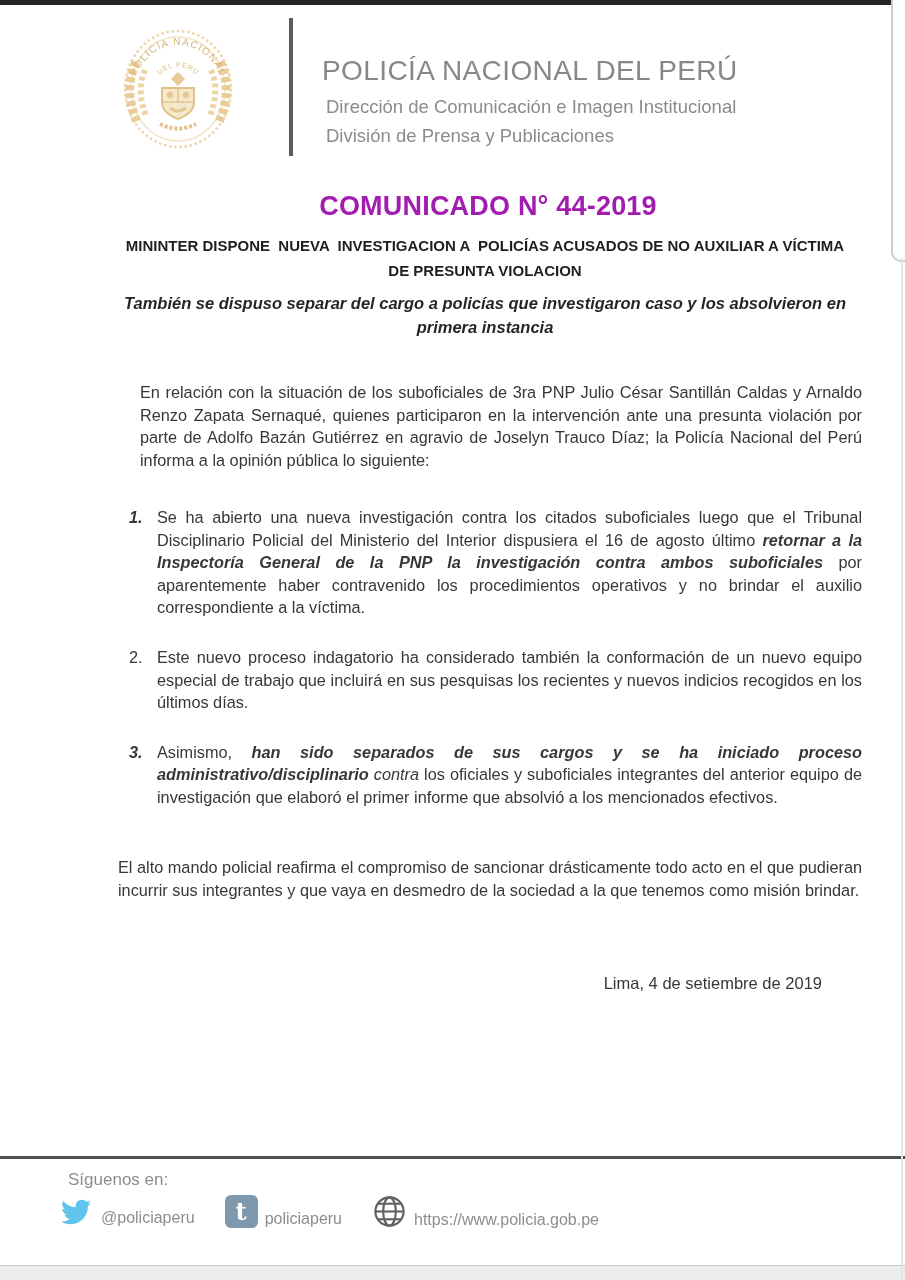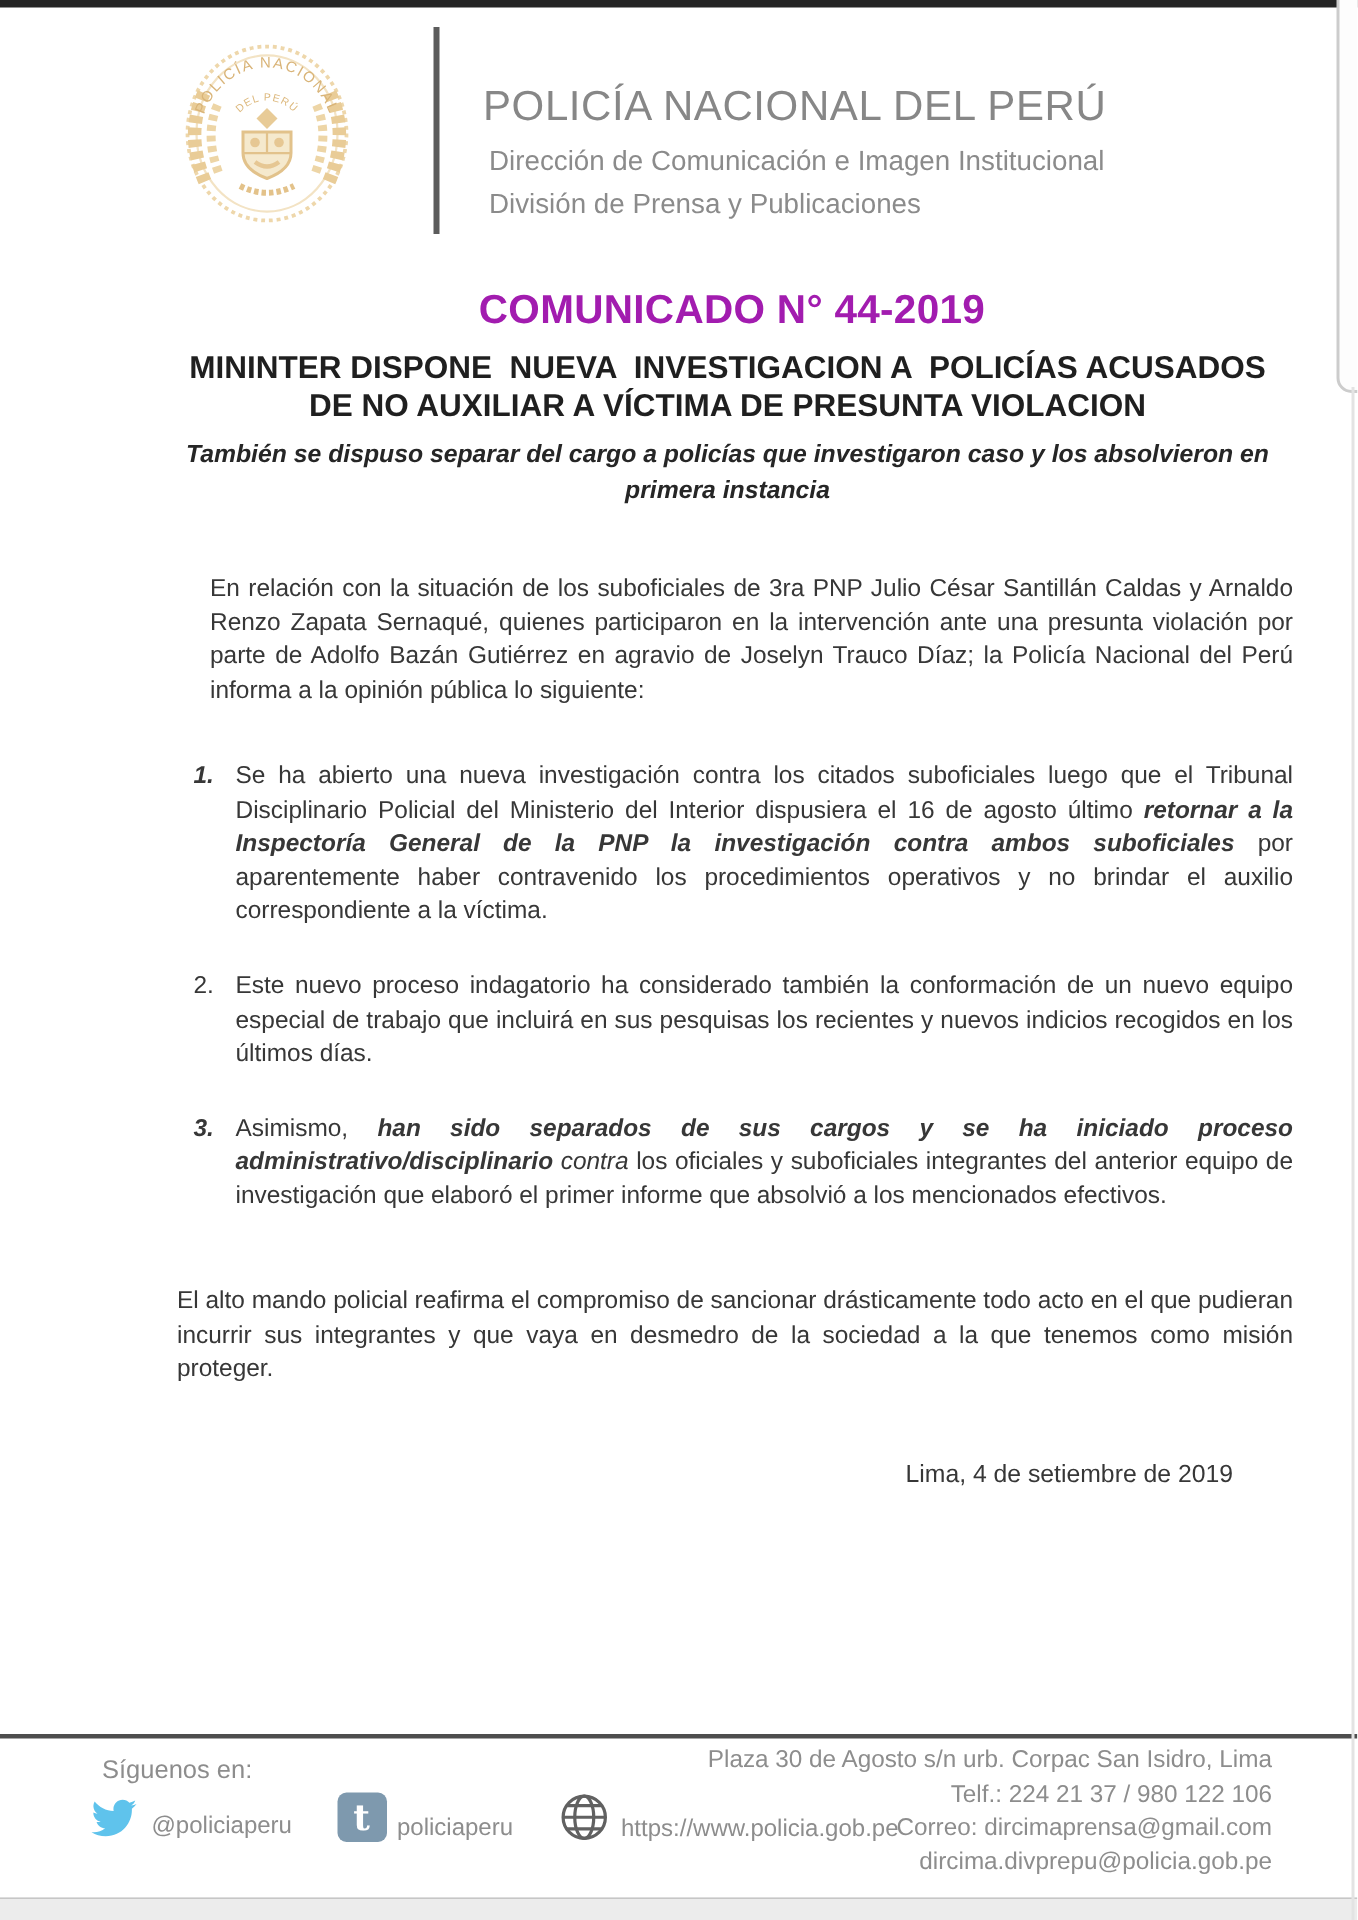--- a/index.html
+++ b/index.html
@@ -20,21 +20,21 @@
   .logo{position:absolute;left:112px;top:20px;width:132px;height:134px;}
   .header-divider{position:absolute;left:289px;top:18px;width:4px;height:138px;background:#5c5c5c;}
   .header-text{position:absolute;left:322px;top:55px;}
   .org-title{margin:0 0 7px 0;font-size:28px;font-weight:400;color:#878787;letter-spacing:.4px;}
   .dept-line{margin:4px;font-size:18.5px;line-height:25px;color:#8b8b8b;}
 
   
   .doc-title{position:absolute;left:118px;top:191px;width:740px;text-align:center;
     font-size:27px;font-weight:700;color:#a21caf;letter-spacing:.2px;}
   .headline{position:absolute;left:115px;top:233px;width:740px;text-align:center;
-    font-size:21px;font-weight:700;line-height:25px;color:#1f1f1f;white-space:pre-wrap;}
+    font-size:15px;font-weight:700;line-height:25px;color:#1f1f1f;white-space:pre-wrap;}
   .subheadline{position:absolute;left:115px;top:291px;width:740px;text-align:center;
     font-size:16.5px;font-weight:700;font-style:italic;line-height:24px;color:#262626;}
   .intro{position:absolute;left:140px;top:381px;width:722px;margin:0;
     font-size:16.3px;line-height:22.6px;text-align:justify;color:#373737;}
   .num-list{position:absolute;left:129px;top:506px;width:733px;}
   .num-item{display:flex;margin-bottom:27px;}
   .num-item:last-child{margin-bottom:0;}
   .marker{flex:none;width:28px;font-size:16.3px;line-height:22.6px;color:#373737;}
   .marker.bi{font-weight:700;font-style:italic;}
   .item-text{flex:1;font-size:16.3px;line-height:22.6px;text-align:justify;color:#373737;}
@@ -112,21 +112,21 @@
     <div class="num-item">
       <span class="marker">2.</span>
       <span class="item-text"><span class="seg-normal">Este nuevo proceso indagatorio ha considerado también la conformación de un nuevo equipo especial de trabajo que incluirá en sus pesquisas los recientes y nuevos indicios recogidos en los últimos días.</span></span>
     </div>
     <div class="num-item">
       <span class="marker bi">3.</span>
       <span class="item-text"><span class="seg-normal">Asimismo, </span><span class="seg-bolditalic">han sido separados de sus cargos y se ha iniciado proceso administrativo/disciplinario </span><span class="seg-italic">contra</span><span class="seg-normal"> los oficiales y suboficiales integrantes del anterior equipo de investigación que elaboró el primer informe que absolvió a los mencionados efectivos.</span></span>
     </div>
   </div>
 
-  <p class="closing">El alto mando policial reafirma el compromiso de sancionar drásticamente todo acto en el que pudieran incurrir sus integrantes y que vaya en desmedro de la sociedad a la que tenemos como misión proteger.</p>
+  <p class="closing">El alto mando policial reafirma el compromiso de sancionar drásticamente todo acto en el que pudieran incurrir sus integrantes y que vaya en desmedro de la sociedad a la que tenemos como misión brindar.</p>
 
   <div class="dateline">Lima, 4 de setiembre de 2019</div>
 
   <div class="footer-divider"></div>
 
   <div class="follow-label">Síguenos en:</div>
 
   <div class="social-row">
     <div class="social-item">
       <svg width="36" height="30" viewBox="0 0 512 512" aria-hidden="true">
@@ -147,25 +147,19 @@
           <ellipse cx="18" cy="18" rx="6.5" ry="14.5"></ellipse>
           <line x1="3.5" y1="18" x2="32.5" y2="18"></line>
           <line x1="6" y1="10" x2="30" y2="10"></line>
           <line x1="6" y1="26" x2="30" y2="26"></line>
         </g>
       </svg>
       <span class="social-label">https://www.policia.gob.pe</span>
     </div>
   </div>
 
-  <div class="contact-block">
-    <p>Plaza 30 de Agosto s/n urb. Corpac San Isidro, Lima</p>
-    <p>Telf.: 224 21 37 / 980 122 106</p>
-    <p>Correo: dircimaprensa@gmail.com</p>
-    <p>dircima.divprepu@policia.gob.pe</p>
-  </div>
 
   <div class="bottom-strip"></div>
 
   <div class="scroll-thumb"></div>
   <div class="scroll-track"></div>
 
 </div>
 
 </body></html>

